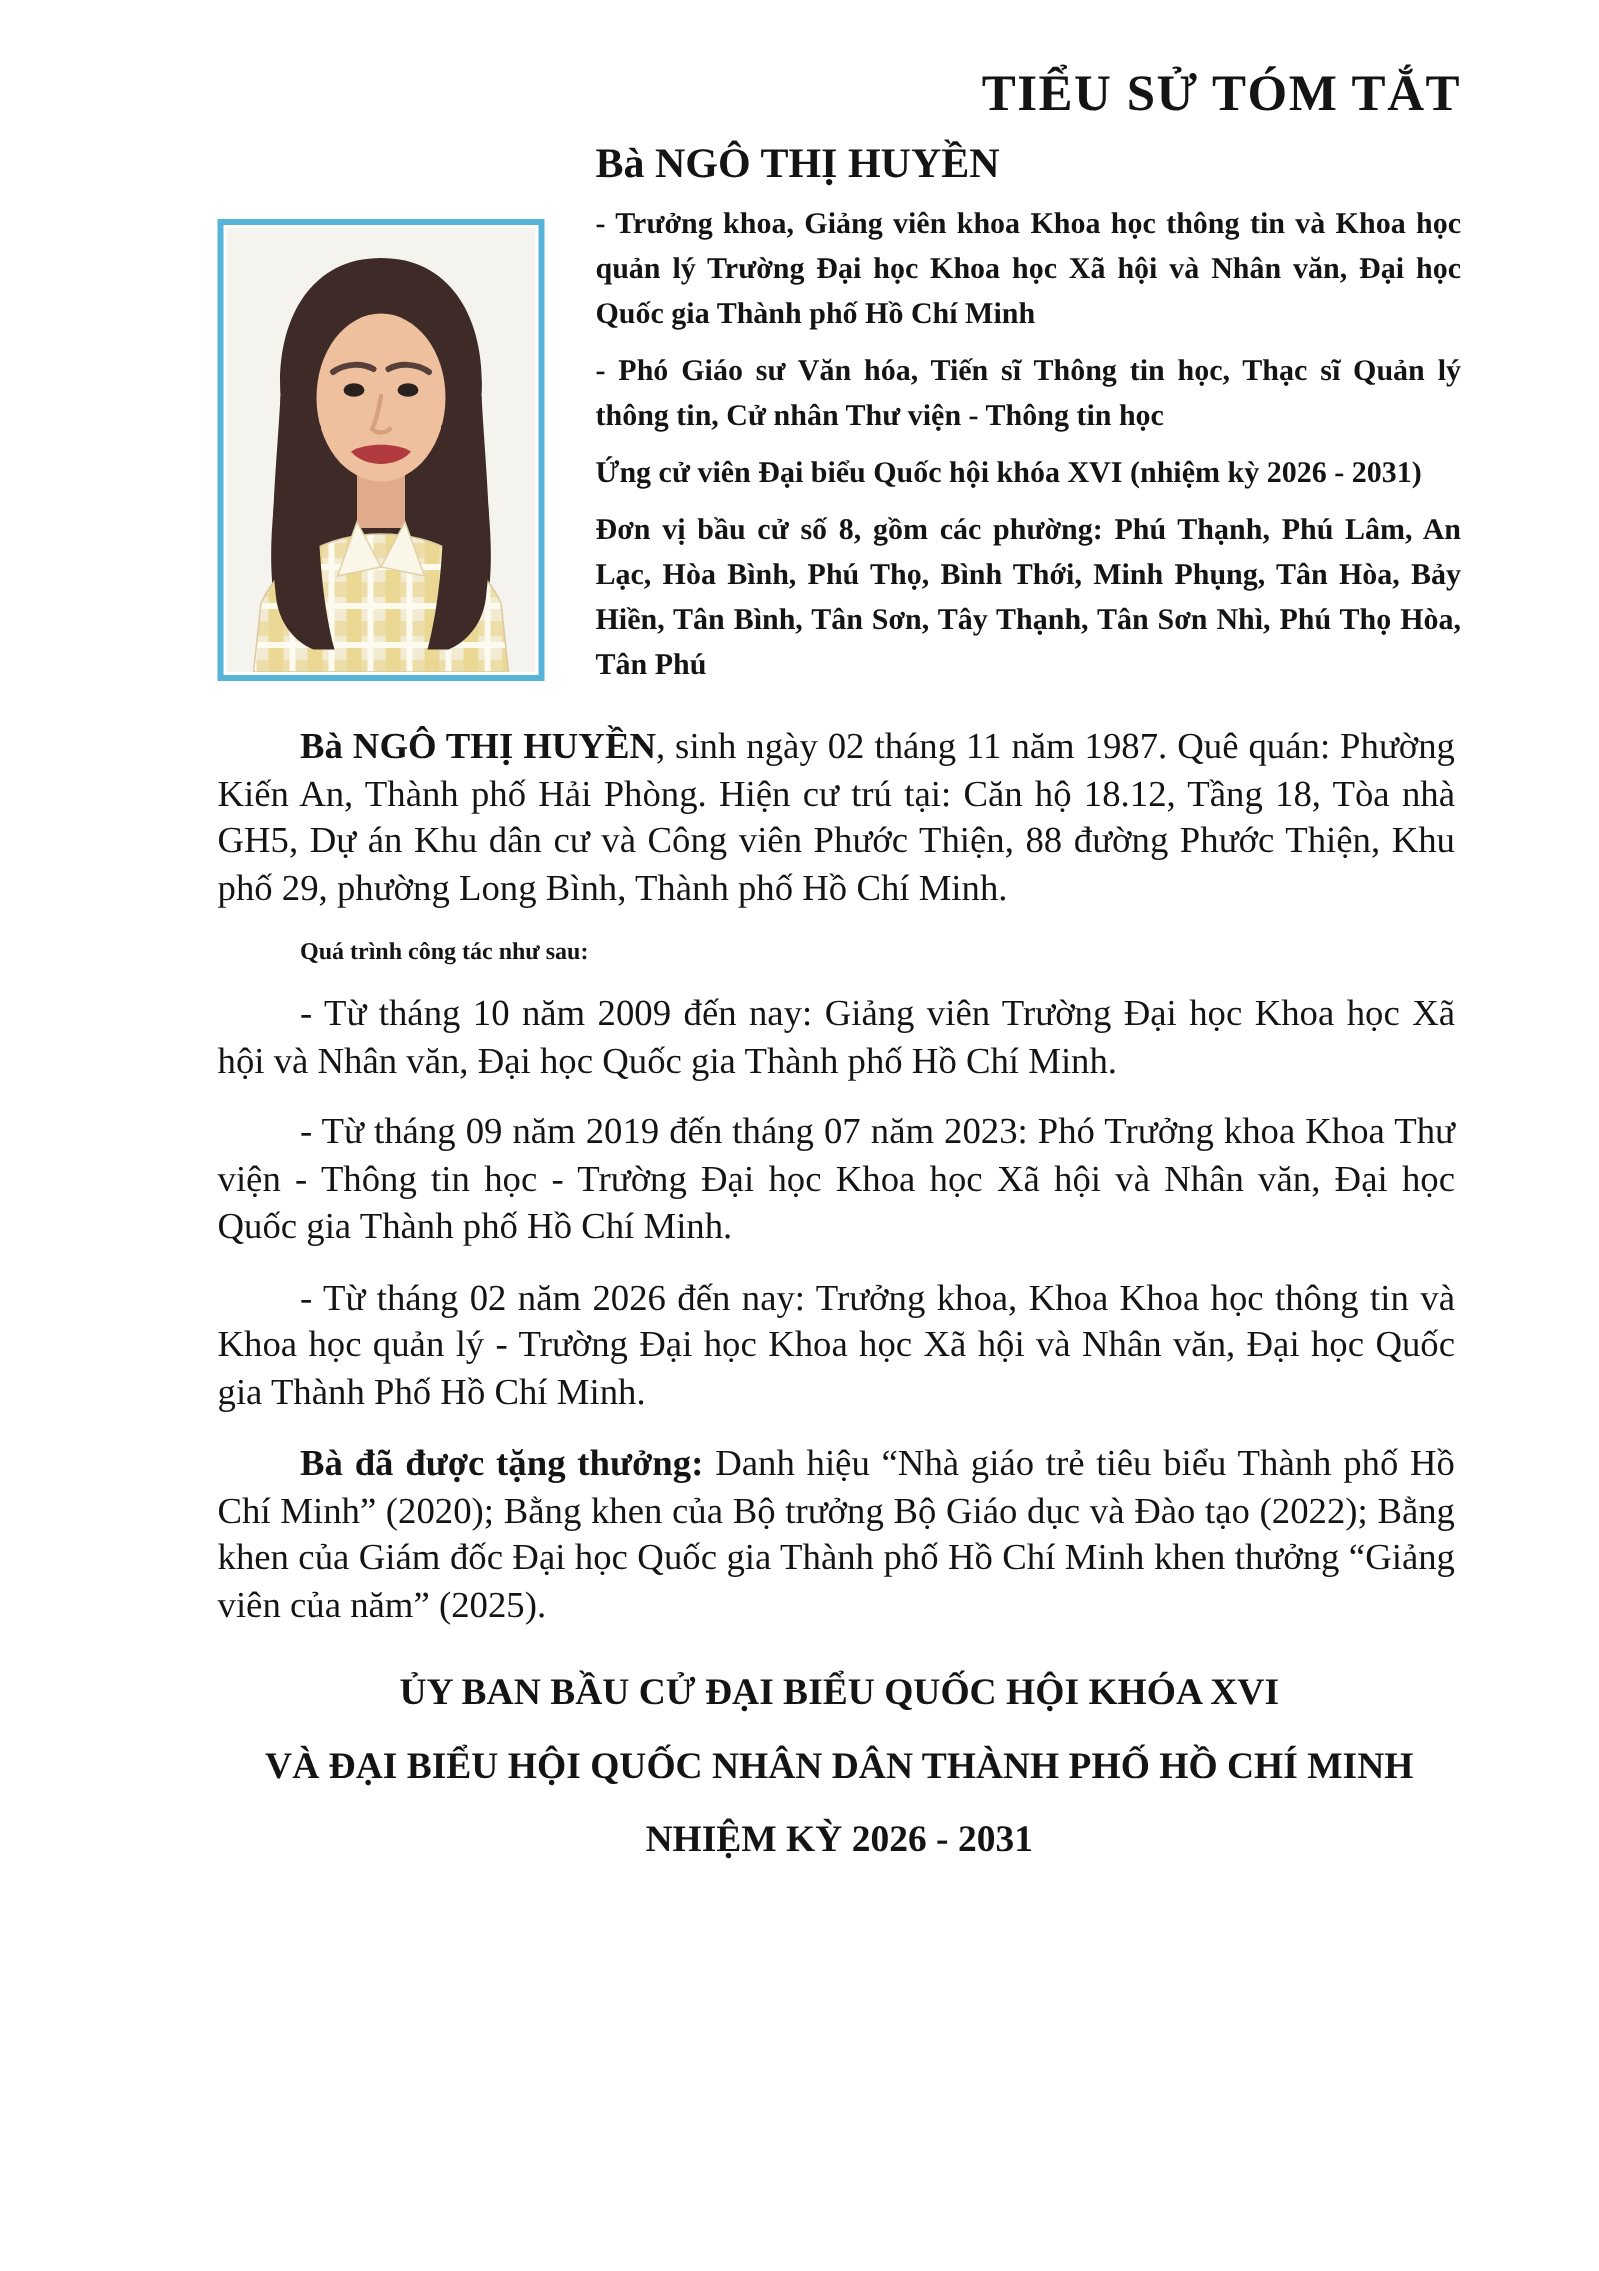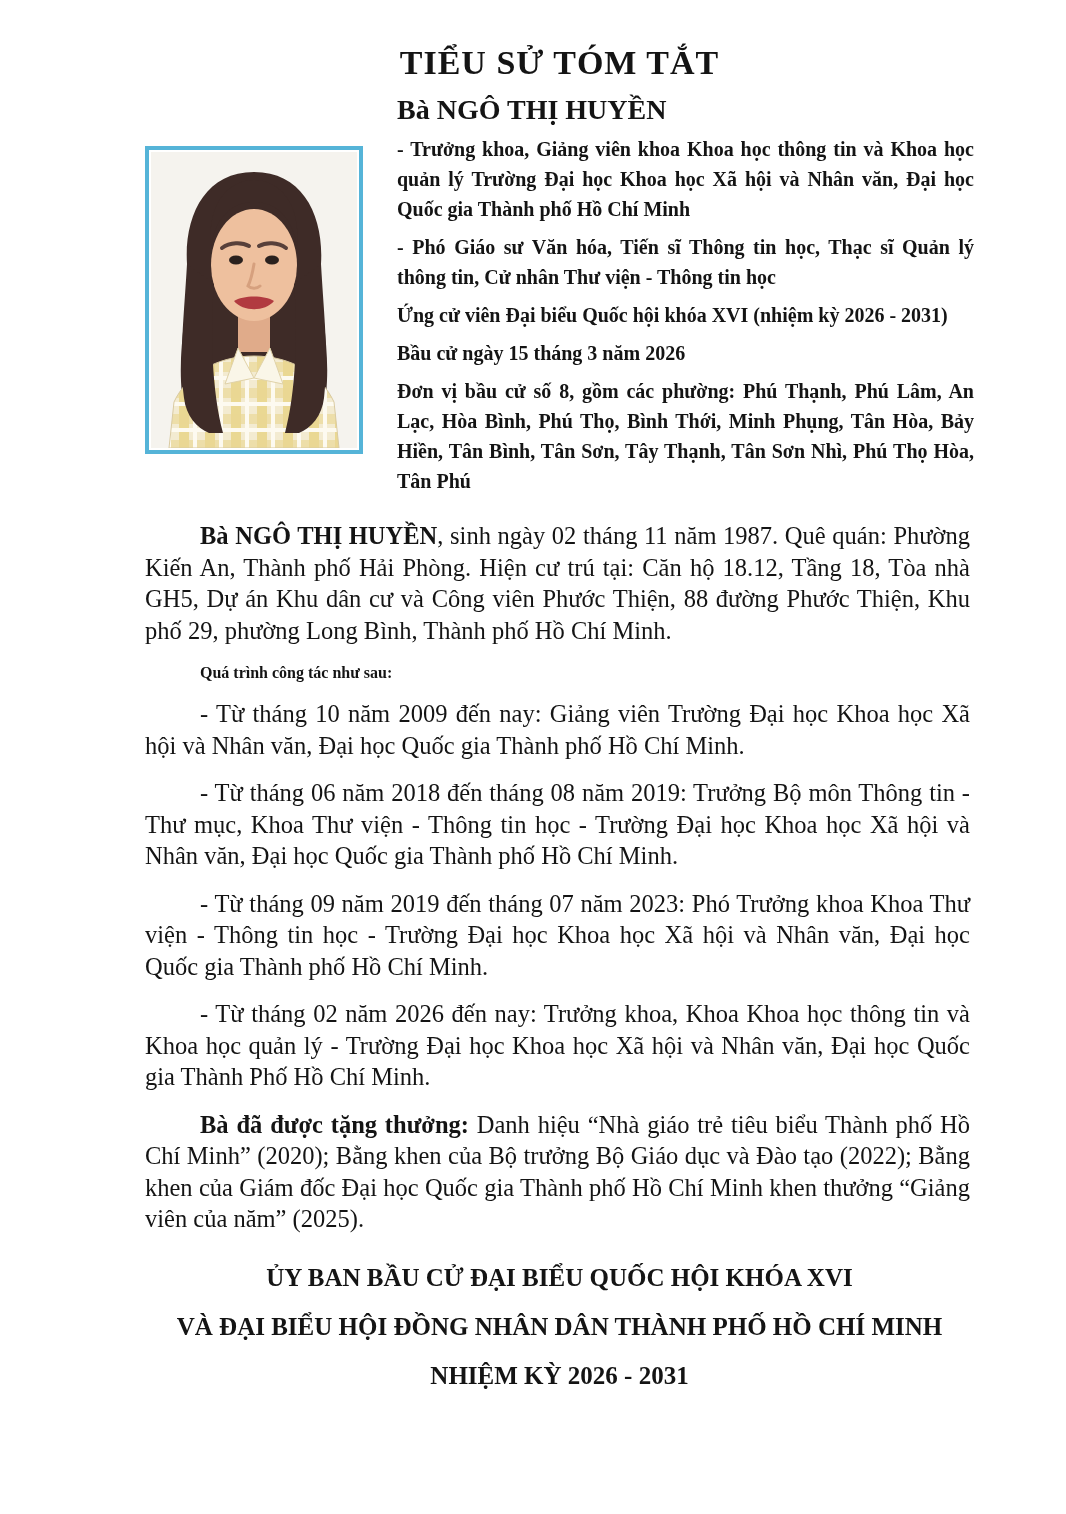--- a/index.html
+++ b/index.html
@@ -8,21 +8,21 @@
     width:1066px; height:1514px;
     box-sizing:border-box;
     background:#ffffff;
     color:#141414;
     font-family:"Liberation Serif", serif;
     padding:44px 92px 0 145px;
     overflow:hidden;
   }
   .title {
     margin:0 0 12px 0;
-    text-align:center;
+    text-align:right;
     font-size:34px;
     font-weight:bold;
     letter-spacing:1px;
   }
   .profile-row { display:flex; align-items:flex-start; }
   .photo-col { flex:none; width:222px; padding-top:52px; }
   .photo-frame {
     width:206px; height:296px;
     border:4px solid #55b4d8;
     background:#ffffff;
@@ -99,35 +99,33 @@
           <path d="M170,112 C173,165 178,205 173,246 C171,264 160,276 148,281 L134,281 C145,240 147,180 143,132 Z" fill="#3e2b27"></path>
         </svg>
       </div>
     </div>
 
     <div class="info-col">
       <p class="name">Bà NGÔ THỊ HUYỀN</p>
       <p class="info-item">- Trưởng khoa, Giảng viên khoa Khoa học thông tin và Khoa học quản lý Trường Đại học Khoa học Xã hội và Nhân văn, Đại học Quốc gia Thành phố Hồ Chí Minh</p>
       <p class="info-item">- Phó Giáo sư Văn hóa, Tiến sĩ Thông tin học, Thạc sĩ Quản lý thông tin, Cử nhân Thư viện - Thông tin học</p>
       <p class="info-item">Ứng cử viên Đại biểu Quốc hội khóa XVI (nhiệm kỳ 2026 - 2031)</p>
-      <p class="info-item">Bầu cử ngày 15 tháng 3 năm 2026</p>
       <p class="info-item">Đơn vị bầu cử số 8, gồm các phường: Phú Thạnh, Phú Lâm, An Lạc, Hòa Bình, Phú Thọ, Bình Thới, Minh Phụng, Tân Hòa, Bảy Hiền, Tân Bình, Tân Sơn, Tây Thạnh, Tân Sơn Nhì, Phú Thọ Hòa, Tân Phú</p>
     </div>
   </div>
 
   <p class="bio-para"><span class="bold">Bà NGÔ THỊ HUYỀN</span><span>, sinh ngày 02 tháng 11 năm 1987. Quê quán: Phường Kiến An, Thành phố Hải Phòng. Hiện cư trú tại: Căn hộ 18.12, Tầng 18, Tòa nhà GH5, Dự án Khu dân cư và Công viên Phước Thiện, 88 đường Phước Thiện, Khu phố 29, phường Long Bình, Thành phố Hồ Chí Minh.</span></p>
 
   <p class="career-heading">Quá trình công tác như sau:</p>
 
   <p class="career-item">- Từ tháng 10 năm 2009 đến nay: Giảng viên Trường Đại học Khoa học Xã hội và Nhân văn, Đại học Quốc gia Thành phố Hồ Chí Minh.</p>
-  <p class="career-item">- Từ tháng 06 năm 2018 đến tháng 08 năm 2019: Trưởng Bộ môn Thông tin - Thư mục, Khoa Thư viện - Thông tin học - Trường Đại học Khoa học Xã hội và Nhân văn, Đại học Quốc gia Thành phố Hồ Chí Minh.</p>
   <p class="career-item">- Từ tháng 09 năm 2019 đến tháng 07 năm 2023: Phó Trưởng khoa Khoa Thư viện - Thông tin học - Trường Đại học Khoa học Xã hội và Nhân văn, Đại học Quốc gia Thành phố Hồ Chí Minh.</p>
   <p class="career-item">- Từ tháng 02 năm 2026 đến nay: Trưởng khoa, Khoa Khoa học thông tin và Khoa học quản lý - Trường Đại học Khoa học Xã hội và Nhân văn, Đại học Quốc gia Thành Phố Hồ Chí Minh.</p>
 
   <p class="awards-para"><span class="bold">Bà đã được tặng thưởng:</span><span> Danh hiệu “Nhà giáo trẻ tiêu biểu Thành phố Hồ Chí Minh” (2020); Bằng khen của Bộ trưởng Bộ Giáo dục và Đào tạo (2022); Bằng khen của Giám đốc Đại học Quốc gia Thành phố Hồ Chí Minh khen thưởng “Giảng viên của năm” (2025).</span></p>
 
   <div class="footer">
     <p>ỦY BAN BẦU CỬ ĐẠI BIỂU QUỐC HỘI KHÓA XVI</p>
-    <p>VÀ ĐẠI BIỂU HỘI ĐỒNG NHÂN DÂN THÀNH PHỐ HỒ CHÍ MINH</p>
+    <p>VÀ ĐẠI BIỂU HỘI QUỐC NHÂN DÂN THÀNH PHỐ HỒ CHÍ MINH</p>
     <p>NHIỆM KỲ 2026 - 2031</p>
   </div>
 
 </div>
 
 </body></html>

